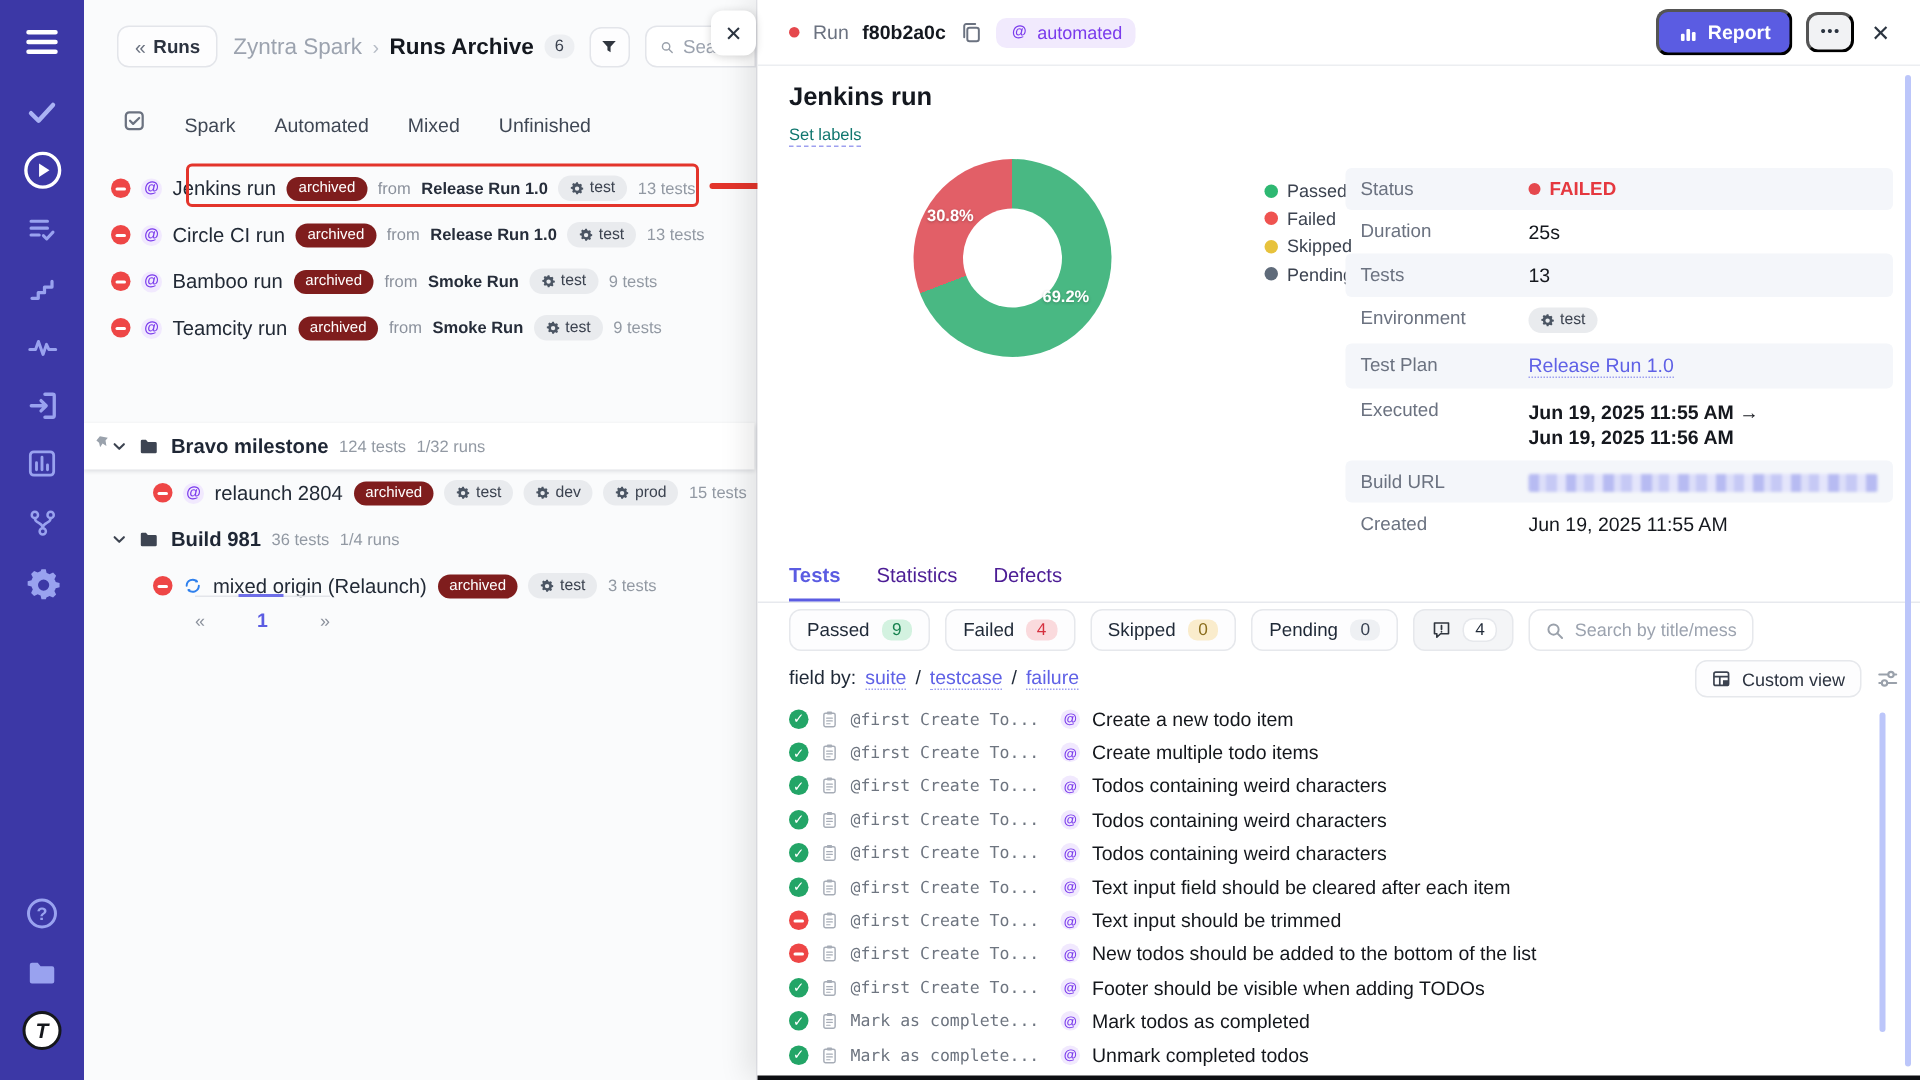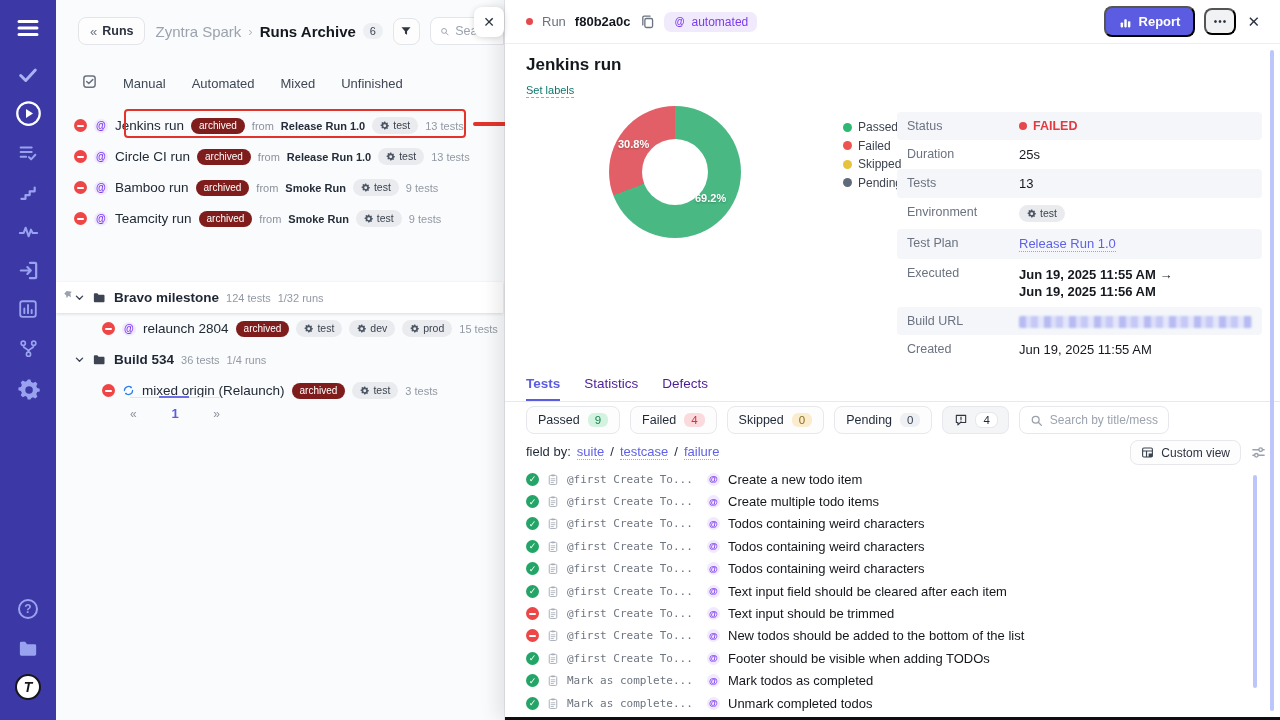--- a/index.html
+++ b/index.html
@@ -255,21 +255,21 @@
     </span>
   </div>
 
   <div class="ltabs">
     <span>
       <svg width="15" height="15" viewBox="0 0 16 16">
           <rect x="2" y="2" width="12" height="12" rx="2.5" stroke="#6b7280" stroke-width="1.6" fill="none"></rect>
           <path d="M5 8l2.2 2.2L11.5 6" stroke="#6b7280" stroke-width="1.6" fill="none" stroke-linecap="round" stroke-linejoin="round"></path>
         </svg>
     </span>
-    <span class="ltab">Manual</span>
+    <span class="ltab">Spark</span>
     <span class="ltab">Automated</span>
     <span class="ltab">Mixed</span>
     <span class="ltab">Unfinished</span>
   </div>
 
   <div class="runs-list" id="runs-list">
       <div class="run-row">
         <span class="minus-icon"></span>
         <span class="at-icon">@</span>
         <span class="rname">Jenkins run</span>
@@ -390,21 +390,21 @@
         <span style="display: flex;">
           <svg width="11" height="11" viewBox="0 0 16 16">
             <path d="M3.5 6l4.5 4.5L12.5 6" stroke="#3c4350" stroke-width="2" fill="none" stroke-linecap="round" stroke-linejoin="round"></path>
           </svg>
         </span>
         <span style="display: flex;">
           <svg width="15" height="15" viewBox="0 0 24 24">
             <path d="M3 6.5A1.5 1.5 0 0 1 4.5 5h4l2 2.5h8A1.5 1.5 0 0 1 20 9v9a1.5 1.5 0 0 1-1.5 1.5h-14A1.5 1.5 0 0 1 3 18z" fill="#3d4452"></path>
           </svg>
         </span>
-        <span class="fname">Build 534</span>
+        <span class="fname">Build 981</span>
         <span class="fmeta">36 tests</span>
         <span class="fmeta">1/4 runs</span>
       </div>
       <div class="run-row indent">
         <span class="minus-icon"></span>
         <span style="display: flex;">
           <svg width="13" height="13" viewBox="0 0 16 16">
             <path d="M13 8a5 5 0 0 1-8.5 3.5M3 8a5 5 0 0 1 8.5-3.5" stroke="#2f80ed" stroke-width="1.6" fill="none" stroke-linecap="round"></path>
             <path d="M11 2.6l1.2 2.1-2.3.6z" fill="#2f80ed"></path>
             <path d="M5 13.4l-1.2-2.1 2.3-.6z" fill="#2f80ed"></path>

